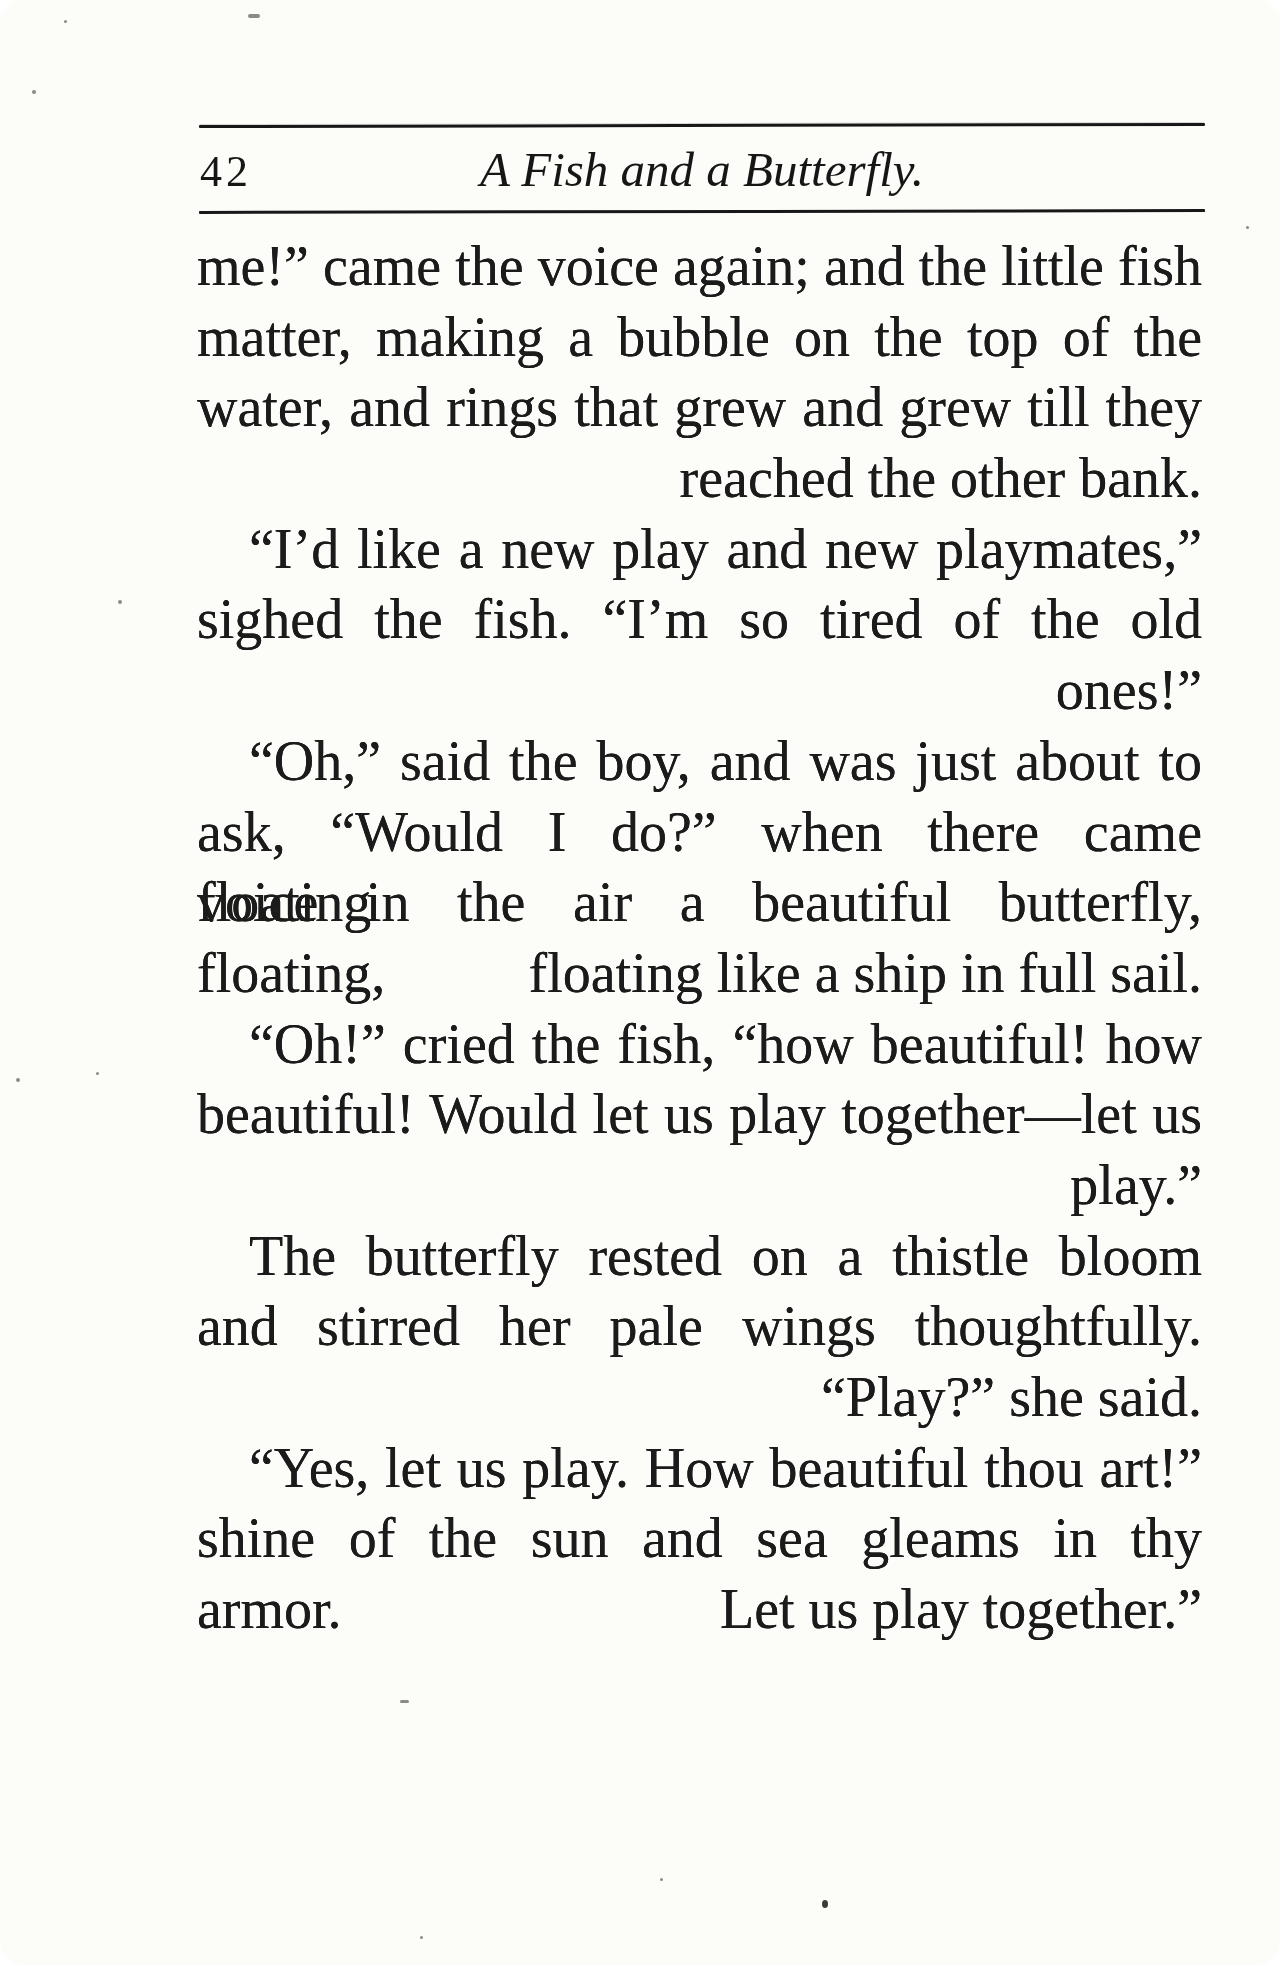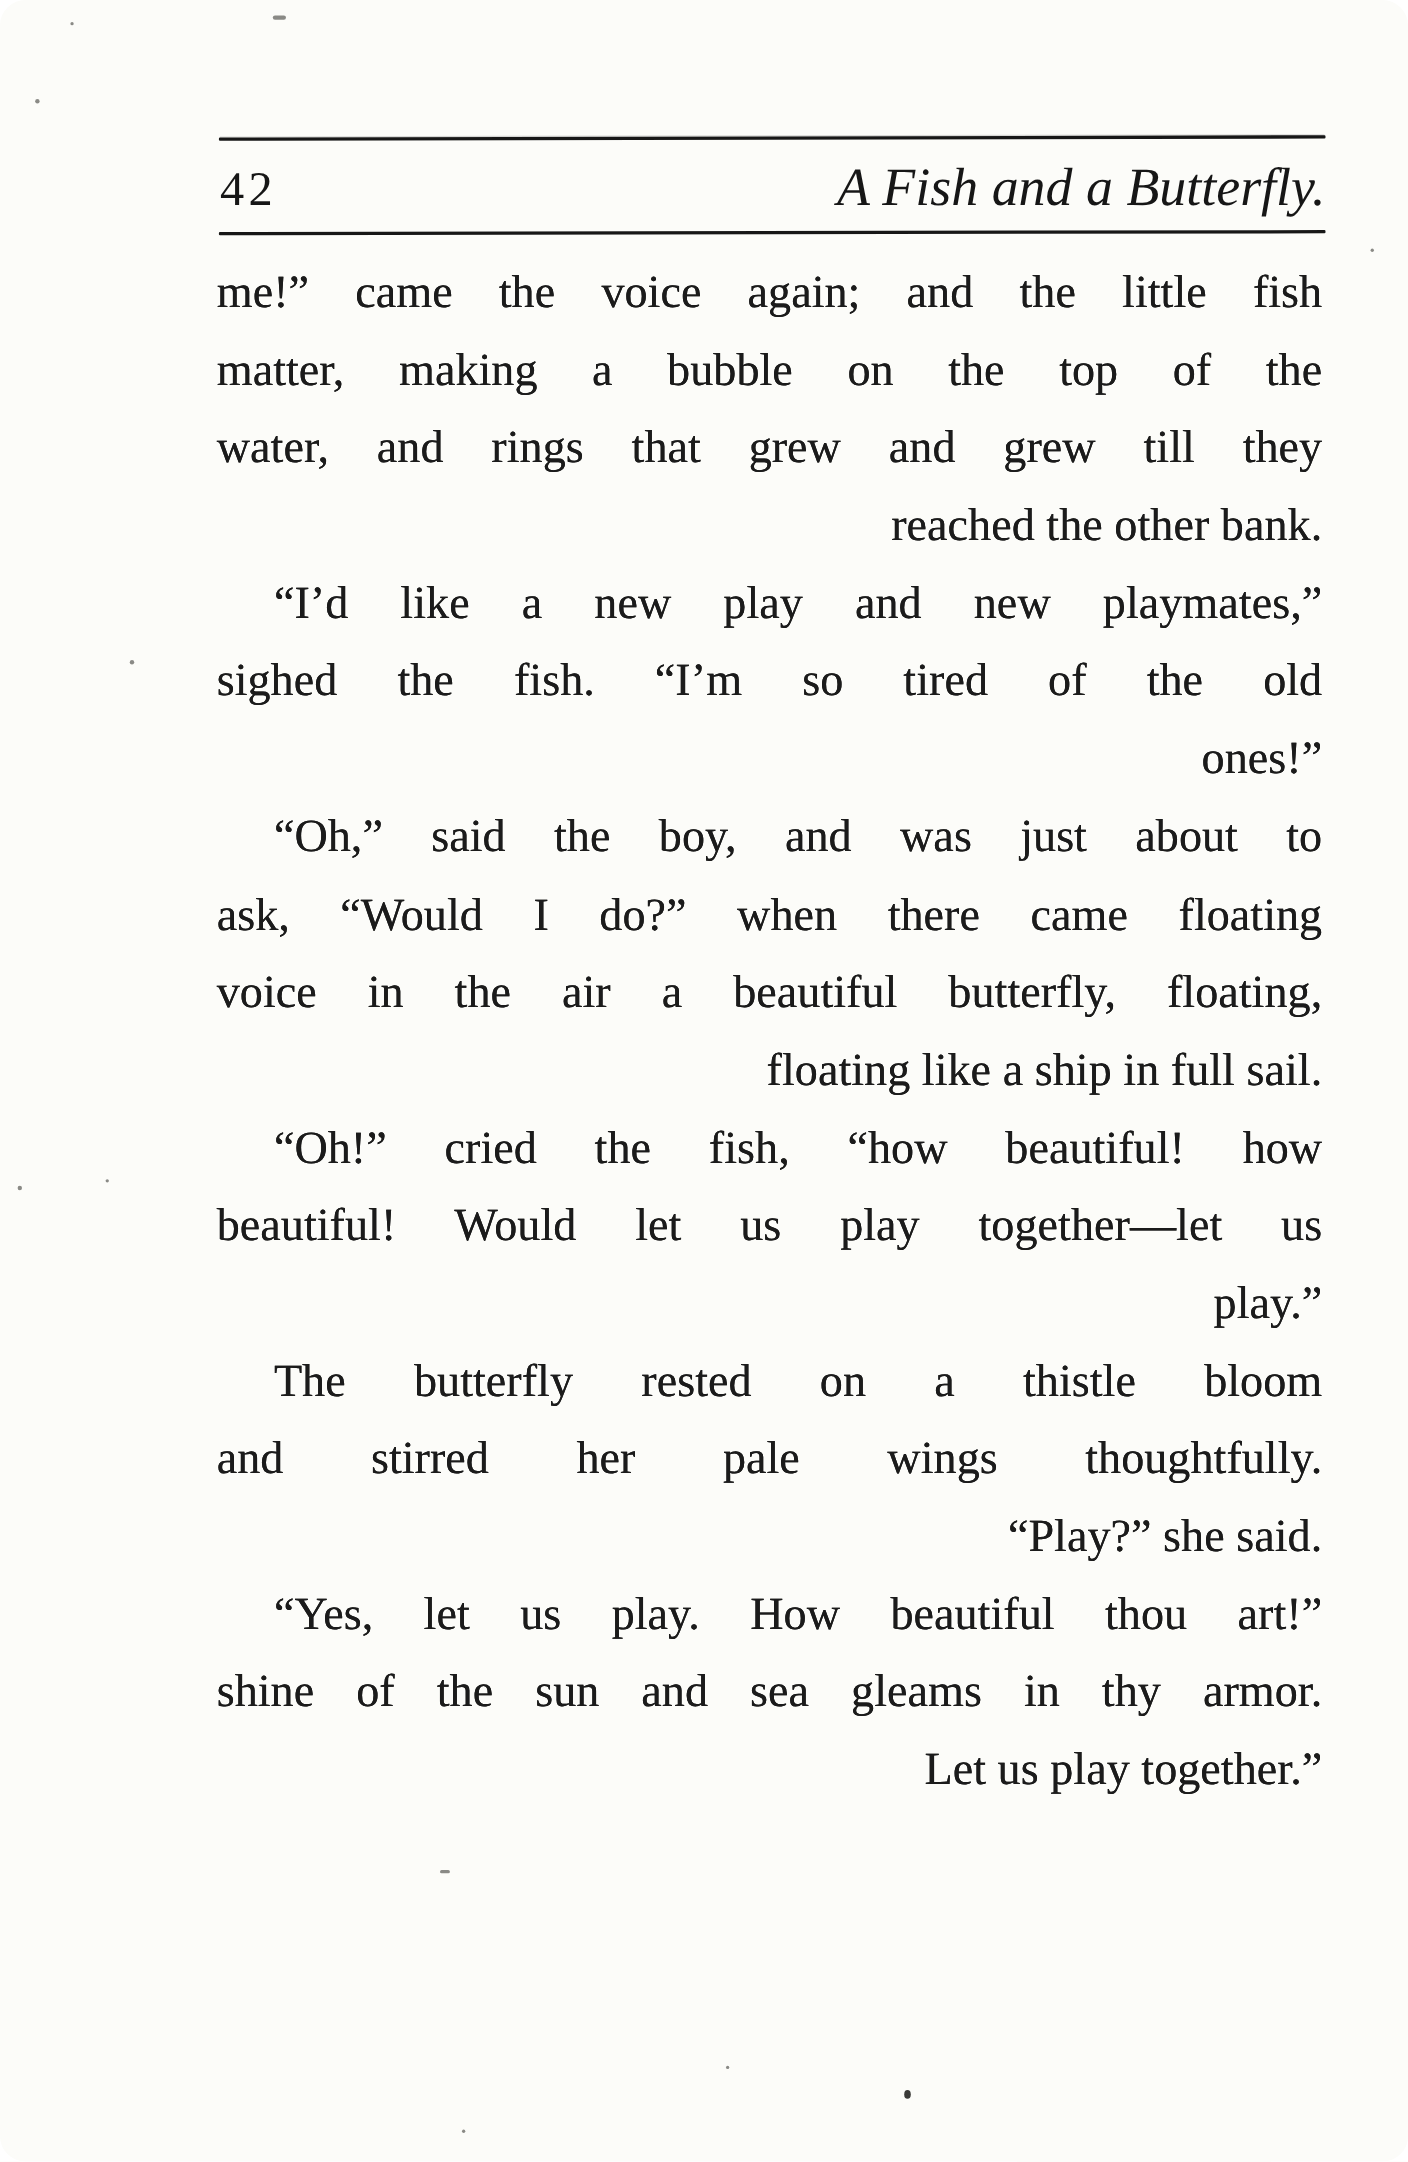--- a/index.html
+++ b/index.html
@@ -30,32 +30,32 @@
     font-size: 44px;
     line-height: 1;
     letter-spacing: 4px;
     color: #161616;
   }
   .running-title {
     position: absolute;
     top: 145px;
     left: 199px;
     width: 1006px;
-    text-align: right;
+    text-align: center;
     font-style: italic;
     font-size: 49px;
     line-height: 1;
     color: #161616;
   }
   .text-block {
     position: absolute;
     top: 231px;
     left: 197px;
     width: 1005px;
-    font-size: 42px;
+    font-size: 56px;
     color: #1b1b1b;
     text-shadow: 0 0 0.6px #1b1b1b;
   }
   .line {
     height: 70.7px;
     line-height: 70.7px;
     white-space: nowrap;
     text-align: right;
   }
   .line.justify {

